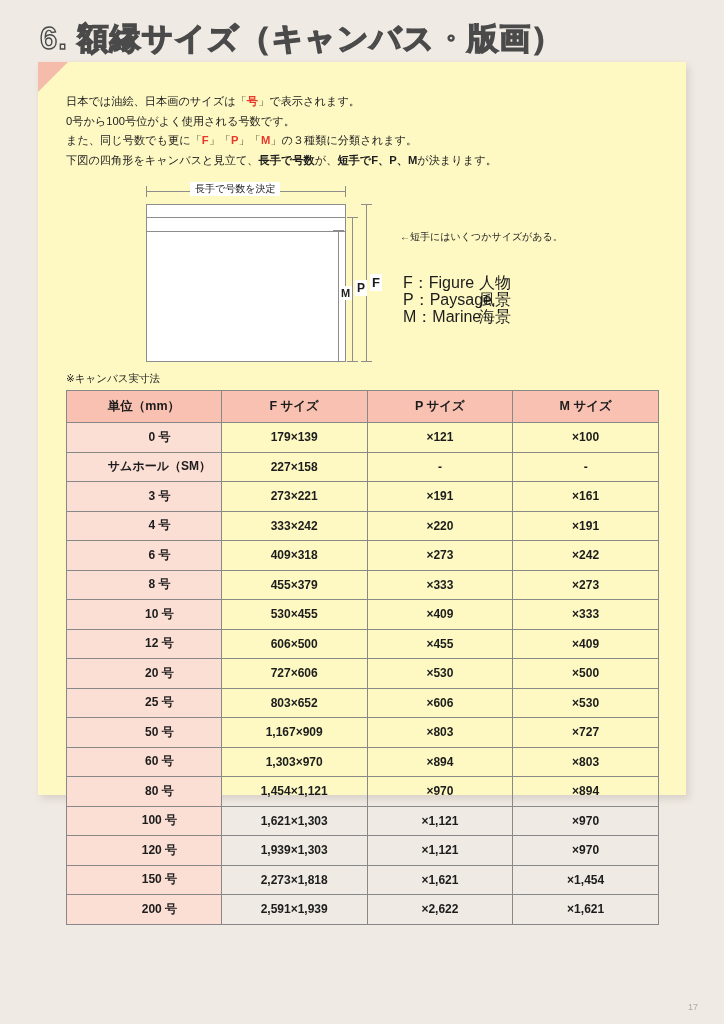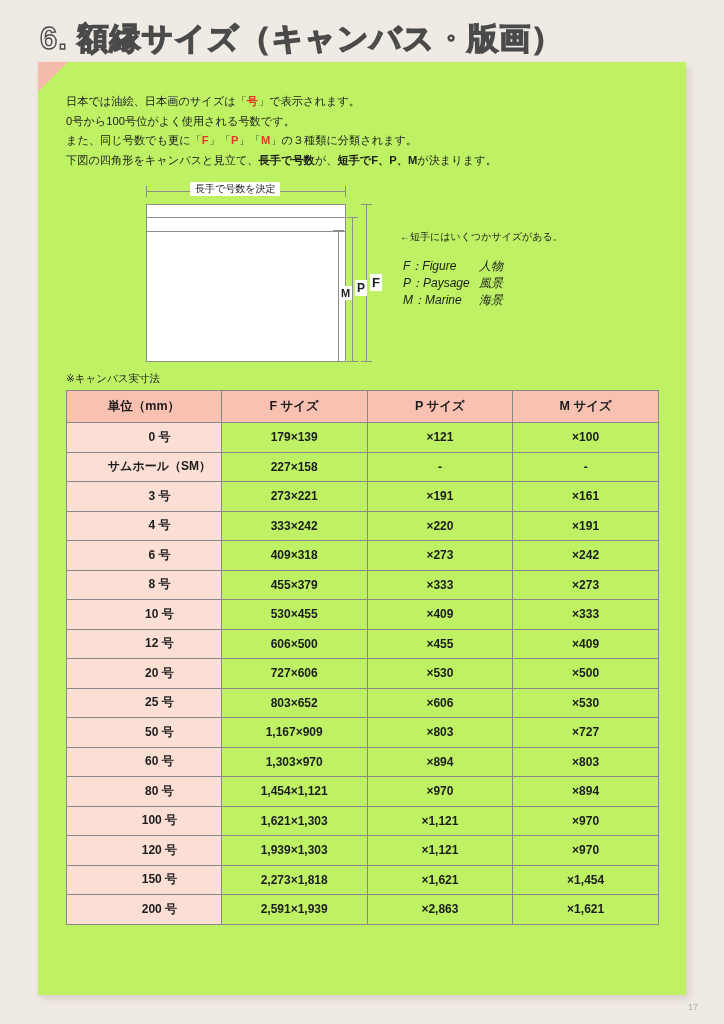--- a/index.html
+++ b/index.html
@@ -28,22 +28,22 @@
     text-stroke: 1.4px #4a4a4a;
     white-space: nowrap;
   }
 
   
   .card {
     position: absolute;
     left: 38px;
     top: 62px;
     width: 648px;
-    height: 933px;
-    background: #bef264;
+    height: 733px;
+    background: #fef9c3;
     box-shadow: 3px 4px 7px rgba(140,125,115,0.22);
   }
   .card-corner {
     position: absolute;
     left: 0;
     top: 0;
     width: 0;
     height: 0;
     border-top: 30px solid #f6bcab;
     border-right: 30px solid transparent;
@@ -156,25 +156,24 @@
     position: absolute;
     left: 262px;
     top: 48px;
     font-size: 10px;
     color: #1c1c1c;
     white-space: nowrap;
   }
   .legend {
     position: absolute;
     left: 265px;
-    top: 76px;
-    font-size: 12px;
+    top: 92px;
+    font-size: 16px;
     color: #1c1c1c;
     line-height: 17px;
-    font-style: italic;
   }
   .legend .row { white-space: nowrap; display: flex; }
   .legend .abbr { width: 76px; }
 
   
   .table-caption {
     position: absolute;
     left: 28px;
     top: 310px;
     font-size: 10.5px;
@@ -388,21 +387,21 @@
         </tr>
         <tr>
           <td class="unit">150 号</td>
           <td>2,273×1,818</td>
           <td>×1,621</td>
           <td>×1,454</td>
         </tr>
         <tr>
           <td class="unit">200 号</td>
           <td>2,591×1,939</td>
-          <td>×2,863</td>
+          <td>×2,622</td>
           <td>×1,621</td>
         </tr>
       </tbody>
   </table>
 
 </div>
 
 <div class="page-number">17</div>
 
 </body></html>

